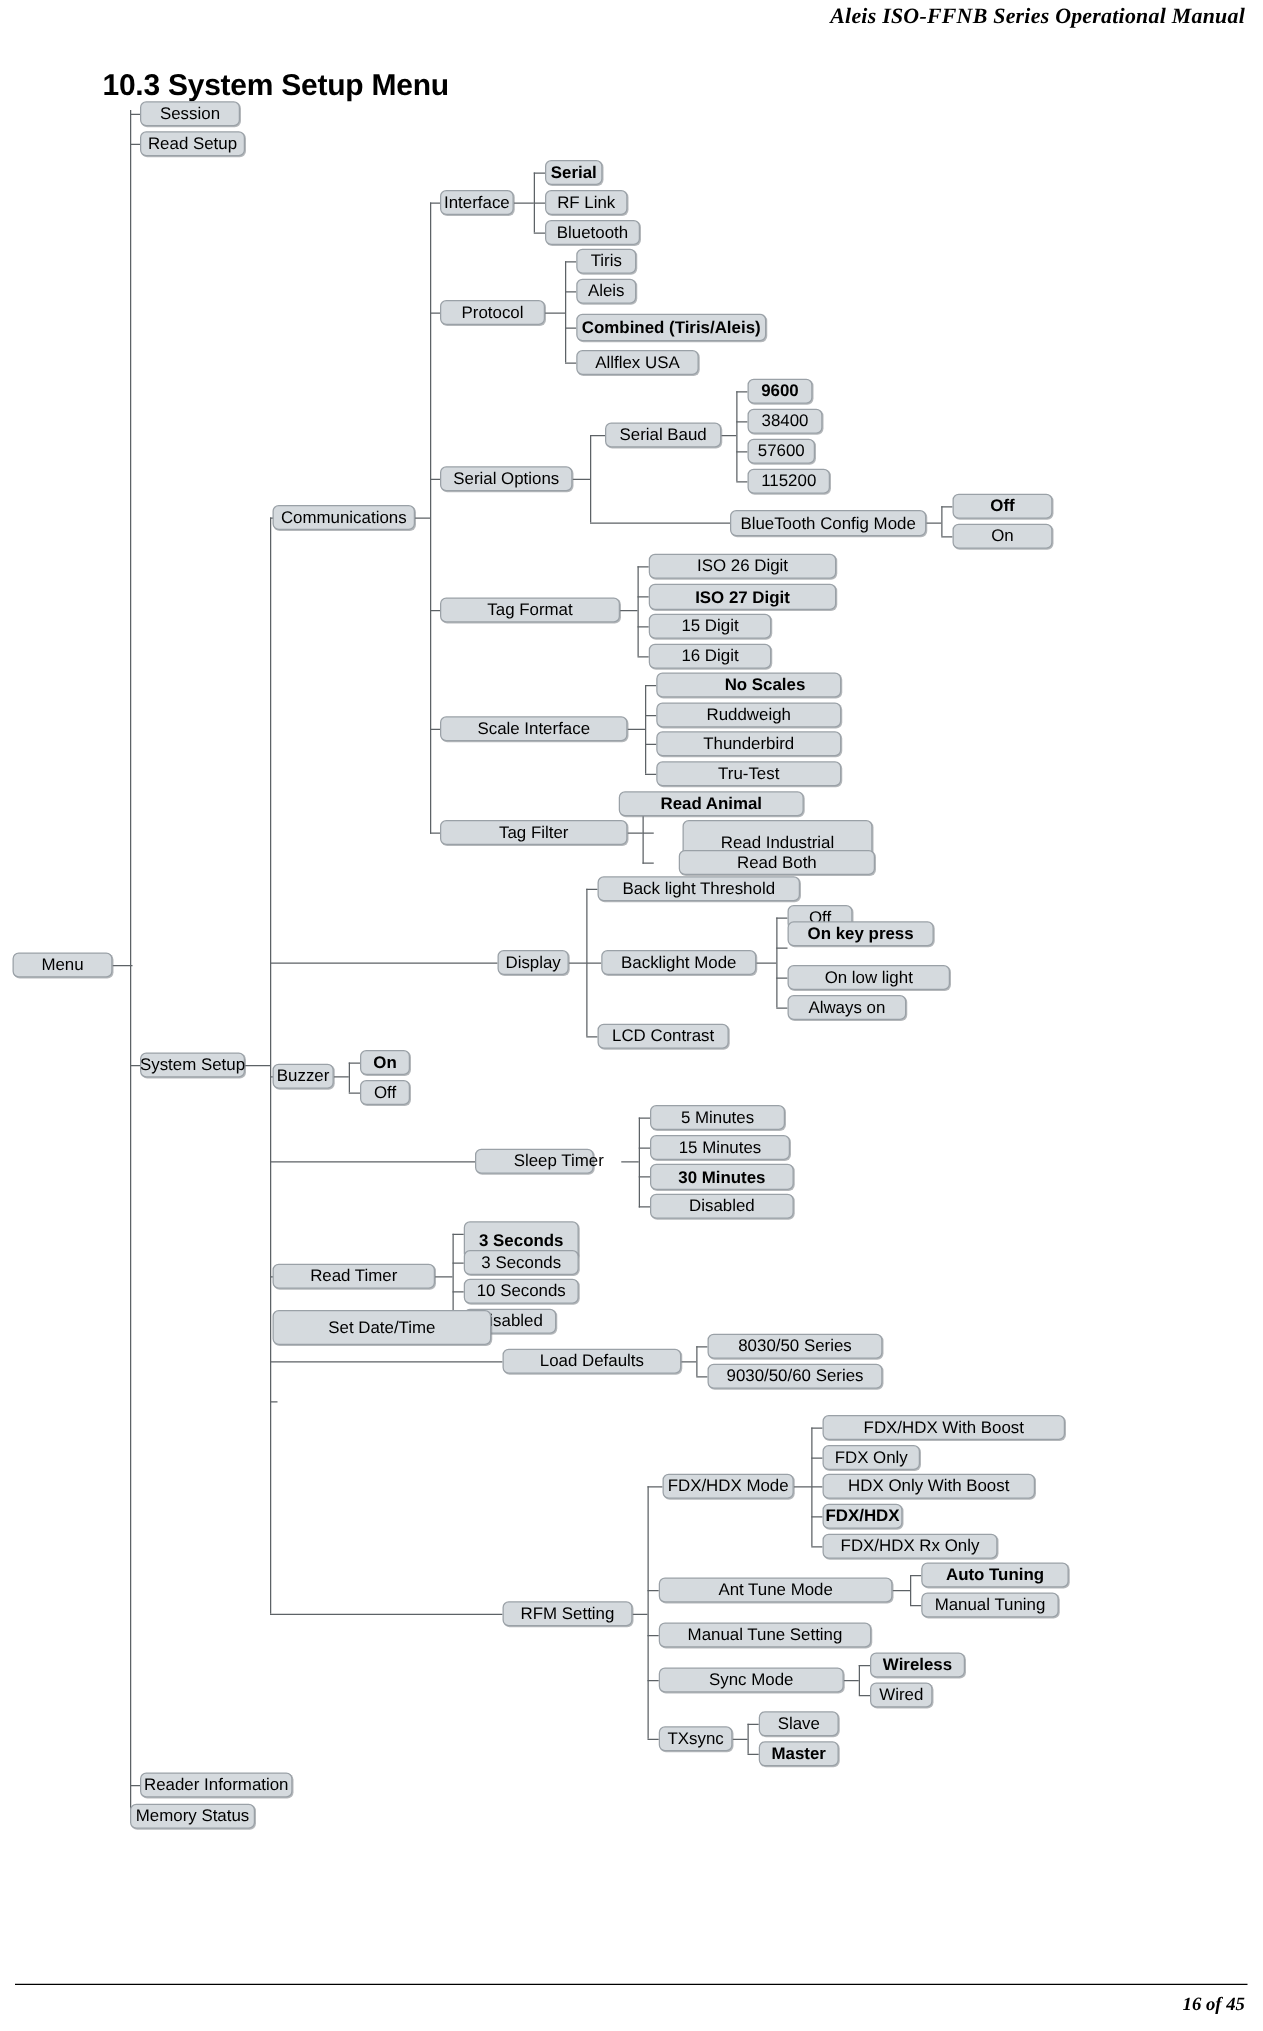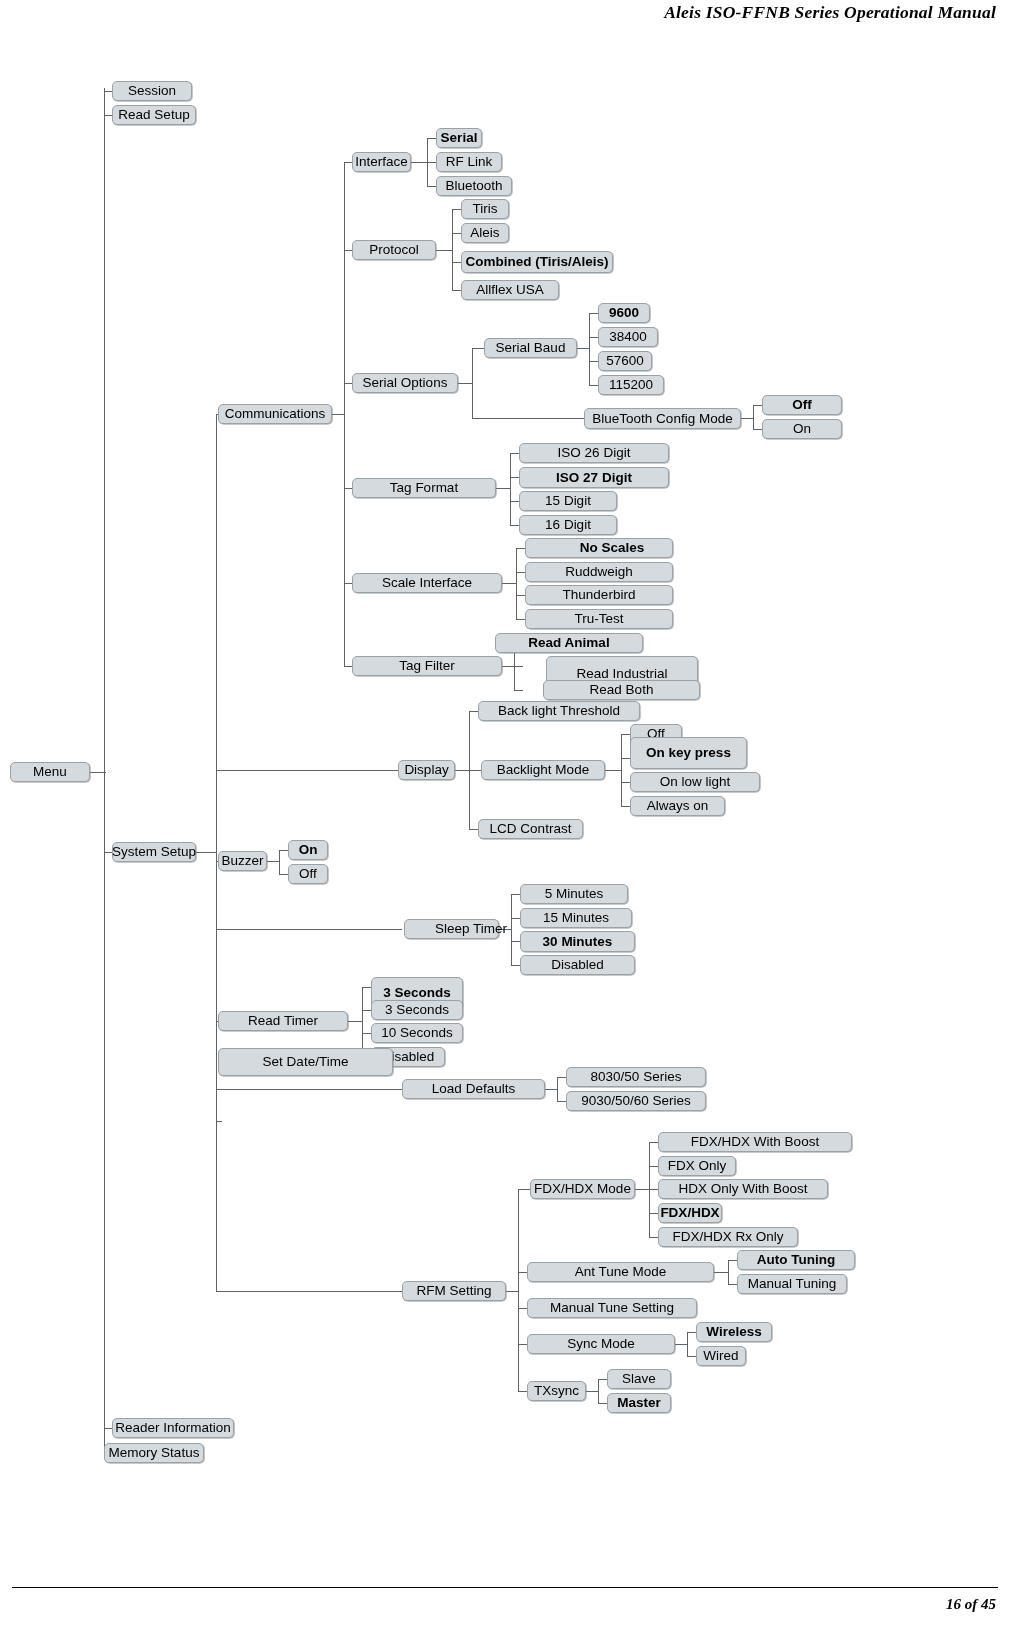--- a/index.html
+++ b/index.html
@@ -108,20 +108,21 @@
 </style>
 </head>
 <body>
 
 <div id="page">
 
   <div class="doc-header">
     <div class="doc-header-title">Aleis ISO-FFNB  Series Operational Manual</div>
   </div>
 
+  <div class="section-title">10.3 System Setup Menu</div>
 
   <div id="diagram">
 
     <div class="vline" style="left:104px; top:88px; height:1370px;"></div>
     <div class="hline" style="left:90px; top:772px; width:16px;"></div>
 
     <div class="hline" style="left:104px; top:91px; width:8px;"></div>
     <div class="hline" style="left:104px; top:115px; width:8px;"></div>
     <div class="hline" style="left:104px; top:852px; width:8px;"></div>
     <div class="hline" style="left:104px; top:1428px; width:8px;"></div>
@@ -402,21 +403,21 @@
     </div>
     <div class="node" style="left:478px; top:701px; width:162px; height:20px;">
       <span>Back light Threshold</span>
     </div>
     <div class="node" style="left:481px; top:760px; width:124px; height:20px;">
       <span>Backlight Mode</span>
     </div>
     <div class="node" style="left:630px; top:724px; width:52px; height:20px;">
       <span>Off</span>
     </div>
-    <div class="node bold" style="left:630px; top:737px; width:117px; height:32px;">
+    <div class="node bold" style="left:630px; top:737px; width:117px; height:20px;">
       <span>On key press</span>
     </div>
     <div class="node" style="left:630px; top:772px; width:130px; height:20px;">
       <span>On low light</span>
     </div>
     <div class="node" style="left:630px; top:796px; width:95px; height:20px;">
       <span>Always on</span>
     </div>
     <div class="node" style="left:478px; top:819px; width:105px; height:20px;">
       <span>LCD Contrast</span>
@@ -425,21 +426,21 @@
     <div class="node" style="left:218px; top:851px; width:49px; height:20px;">
       <span>Buzzer</span>
     </div>
     <div class="node bold" style="left:288px; top:840px; width:40px; height:20px;">
       <span>On</span>
     </div>
     <div class="node" style="left:288px; top:864px; width:40px; height:20px;">
       <span>Off</span>
     </div>
 
-    <div class="node" style="left:404px; top:919px; width:95px; height:20px;padding-left:45px;">
+    <div class="node" style="left:380px; top:919px; width:95px; height:20px;padding-left:45px;">
       <span>Sleep Timer</span>
     </div>
     <div class="node" style="left:520px; top:884px; width:108px; height:20px;">
       <span>5 Minutes</span>
     </div>
     <div class="node" style="left:520px; top:908px; width:112px; height:20px;">
       <span>15 Minutes</span>
     </div>
     <div class="node bold" style="left:520px; top:931px; width:115px; height:21px;">
       <span>30 Minutes</span>

